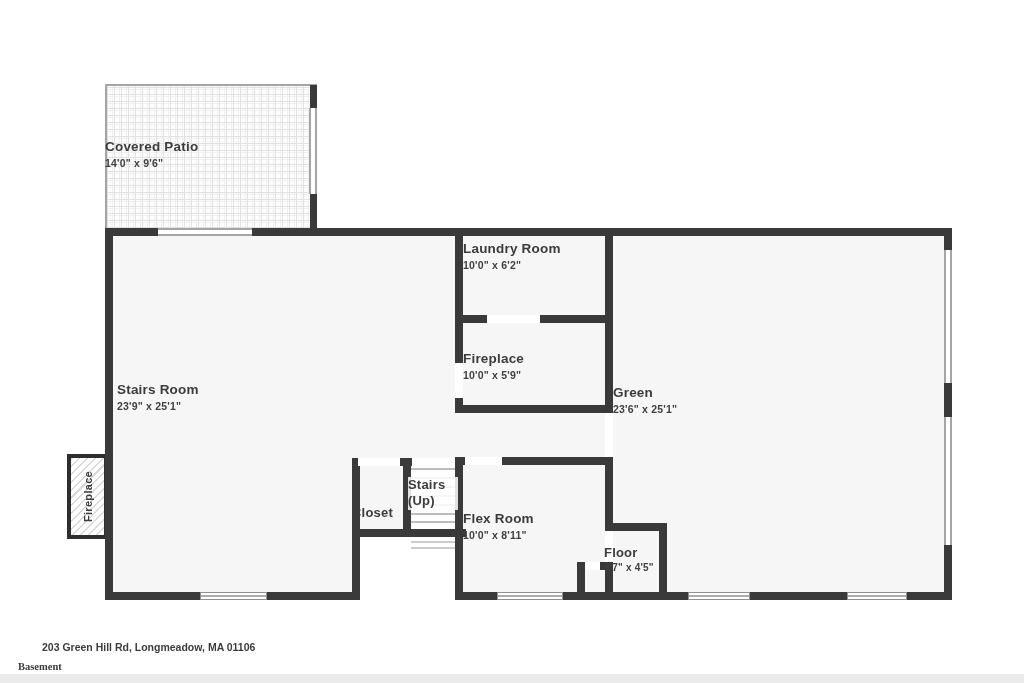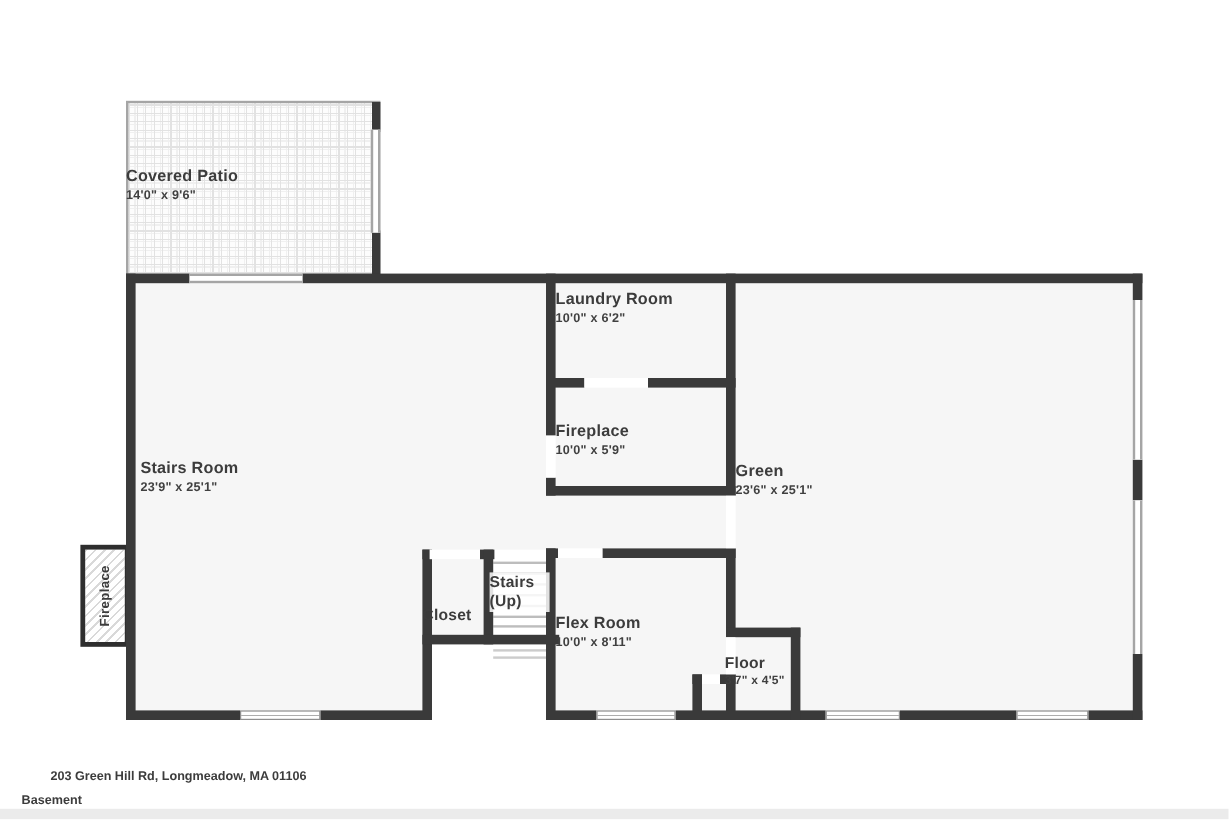--- a/index.html
+++ b/index.html
@@ -168,15 +168,15 @@
     <div class="rname">Flex Room</div>
     <div class="rdims">10'0" x 8'11"</div>
   </div>
   <div class="abs lbl" style="left:604px;top:545px;width:64px;">
     <div class="rname sm">Floor</div>
     <div class="rdims" style="font-size:10px;">3'7" x 4'5"</div>
   </div>
 
   <div class="abs footer-strip" style="left:0;top:674px;width:1024px;height:9px;"></div>
   <div class="abs addr" style="left:18px;top:641px;margin-left:24px;">203 Green Hill Rd, Longmeadow, MA 01106</div>
-  <div class="abs floorname" style="left:18px;top:661px;">Basement</div>
+  <div class="abs floorname" style="left:18px;top:661px;font-family:Liberation Serif, serif;">Basement</div>
 
 </div>
 
 </body></html>

